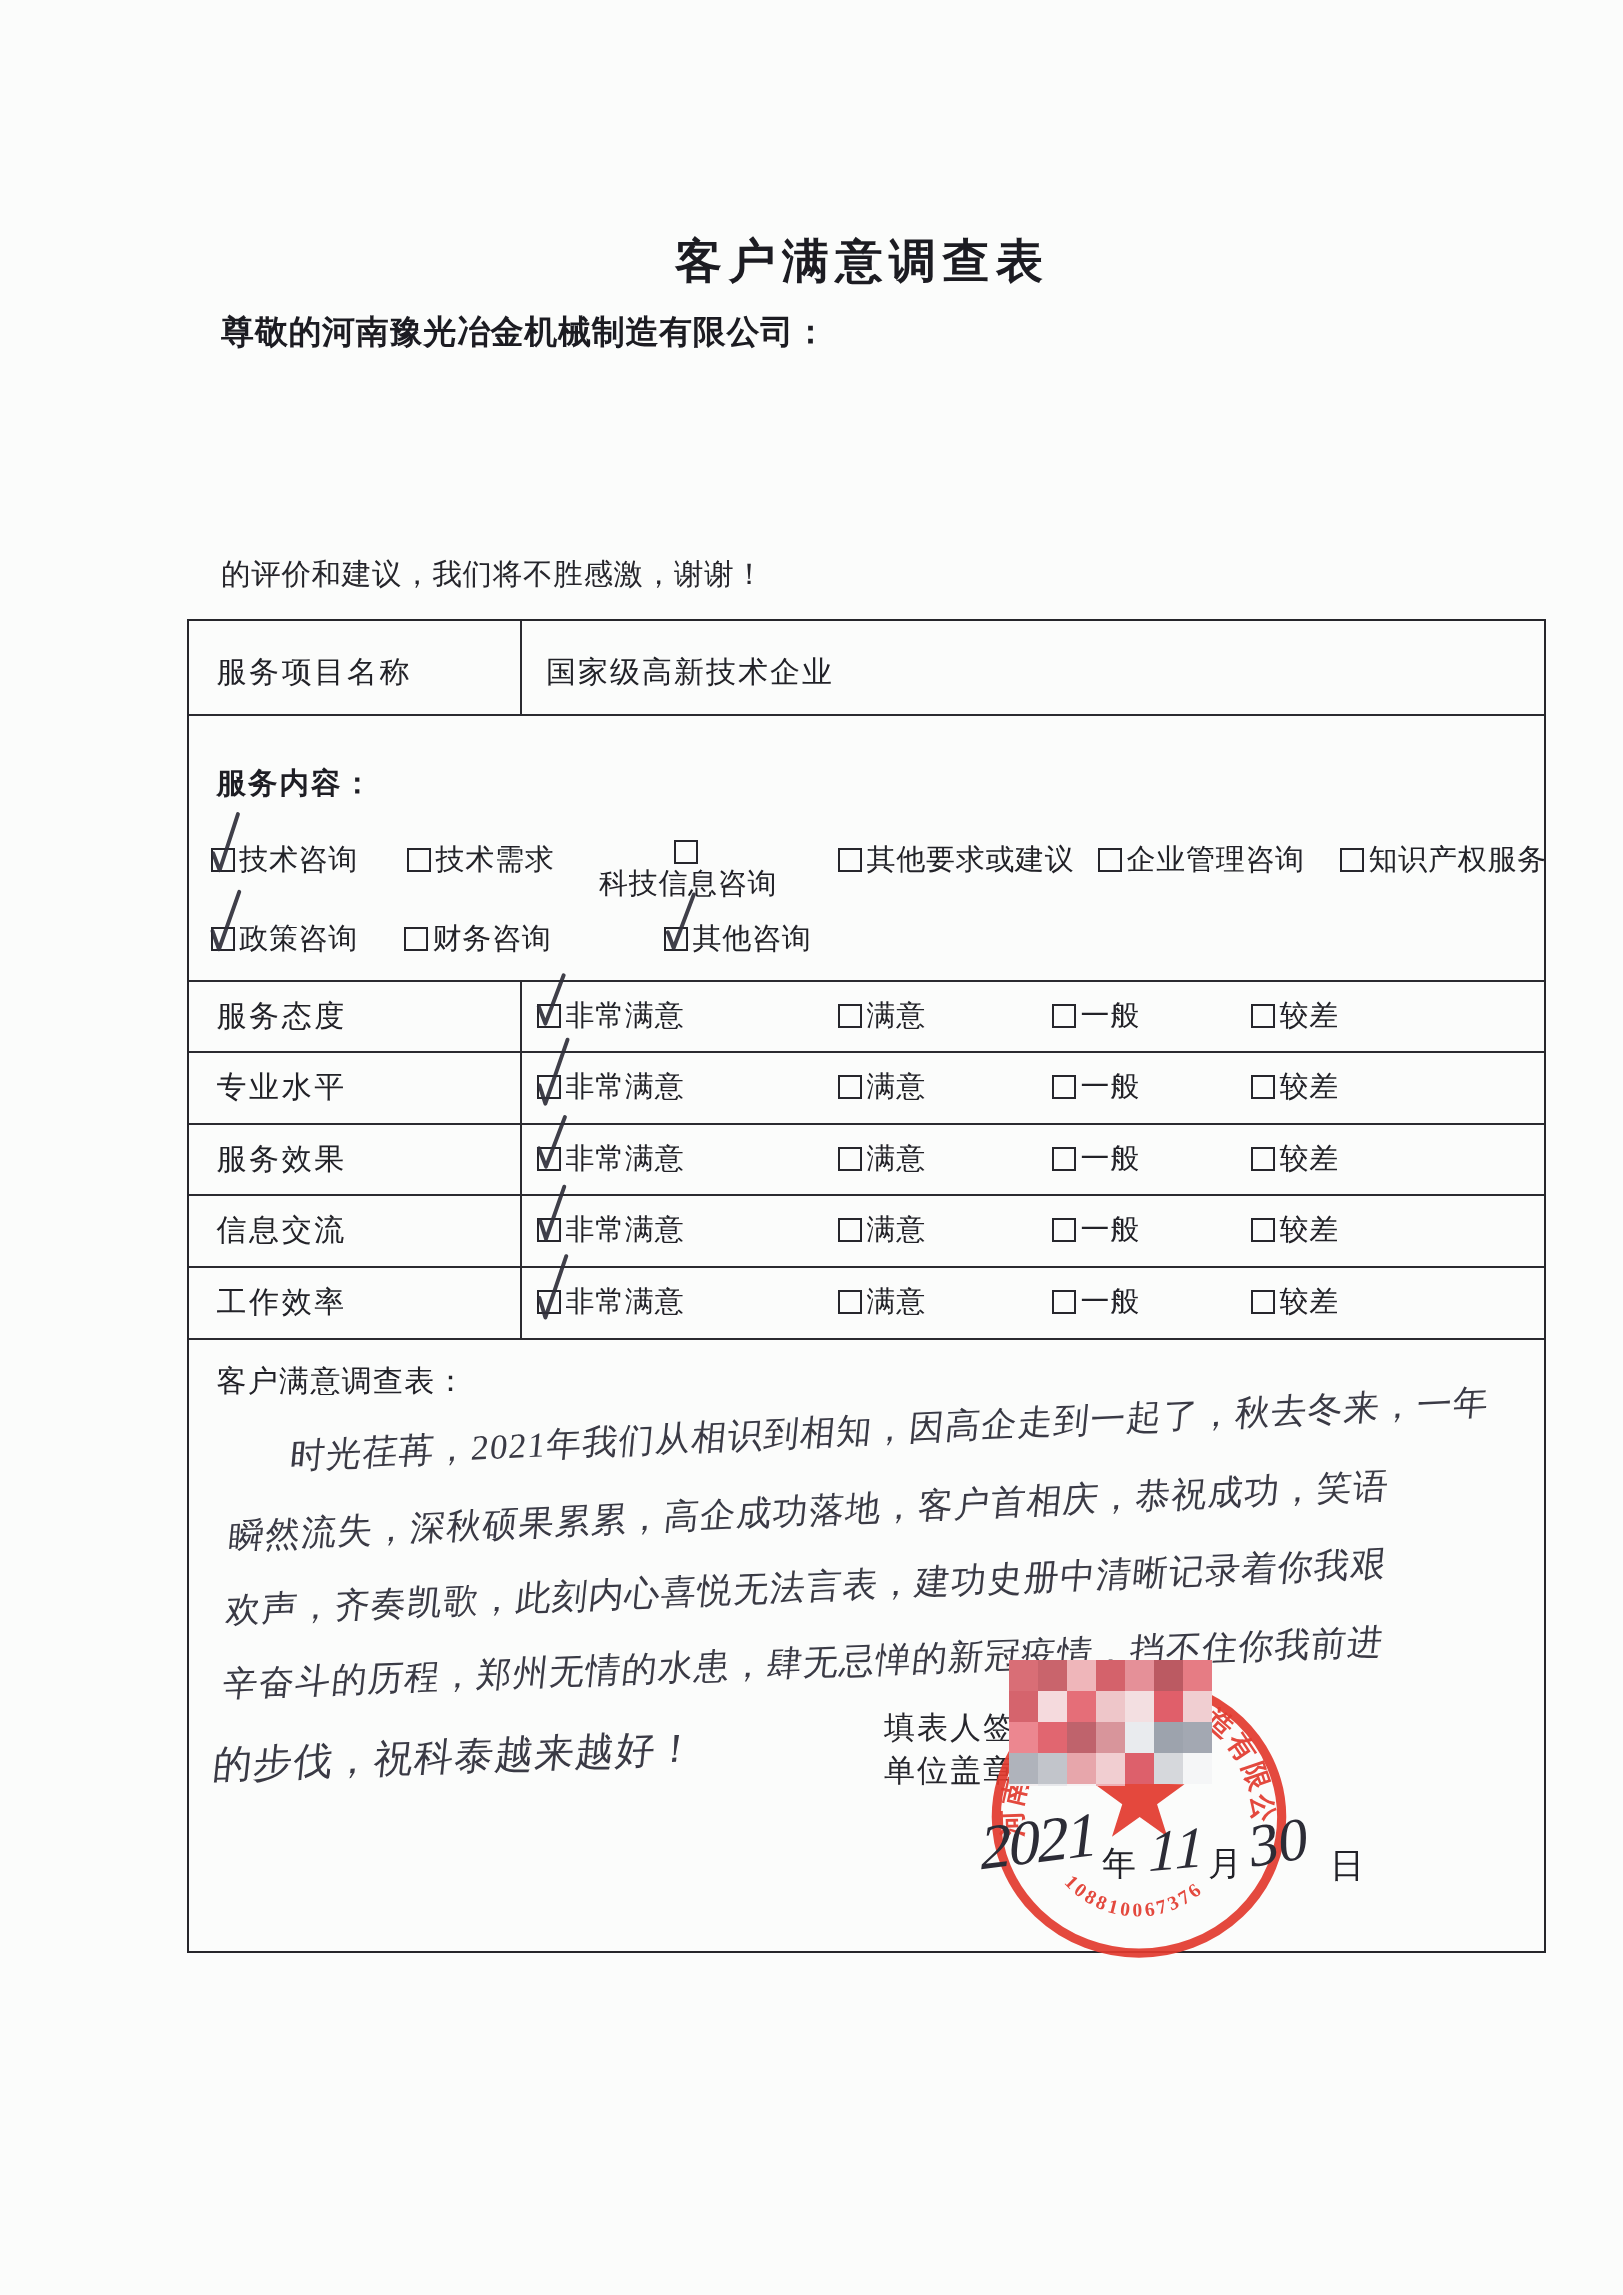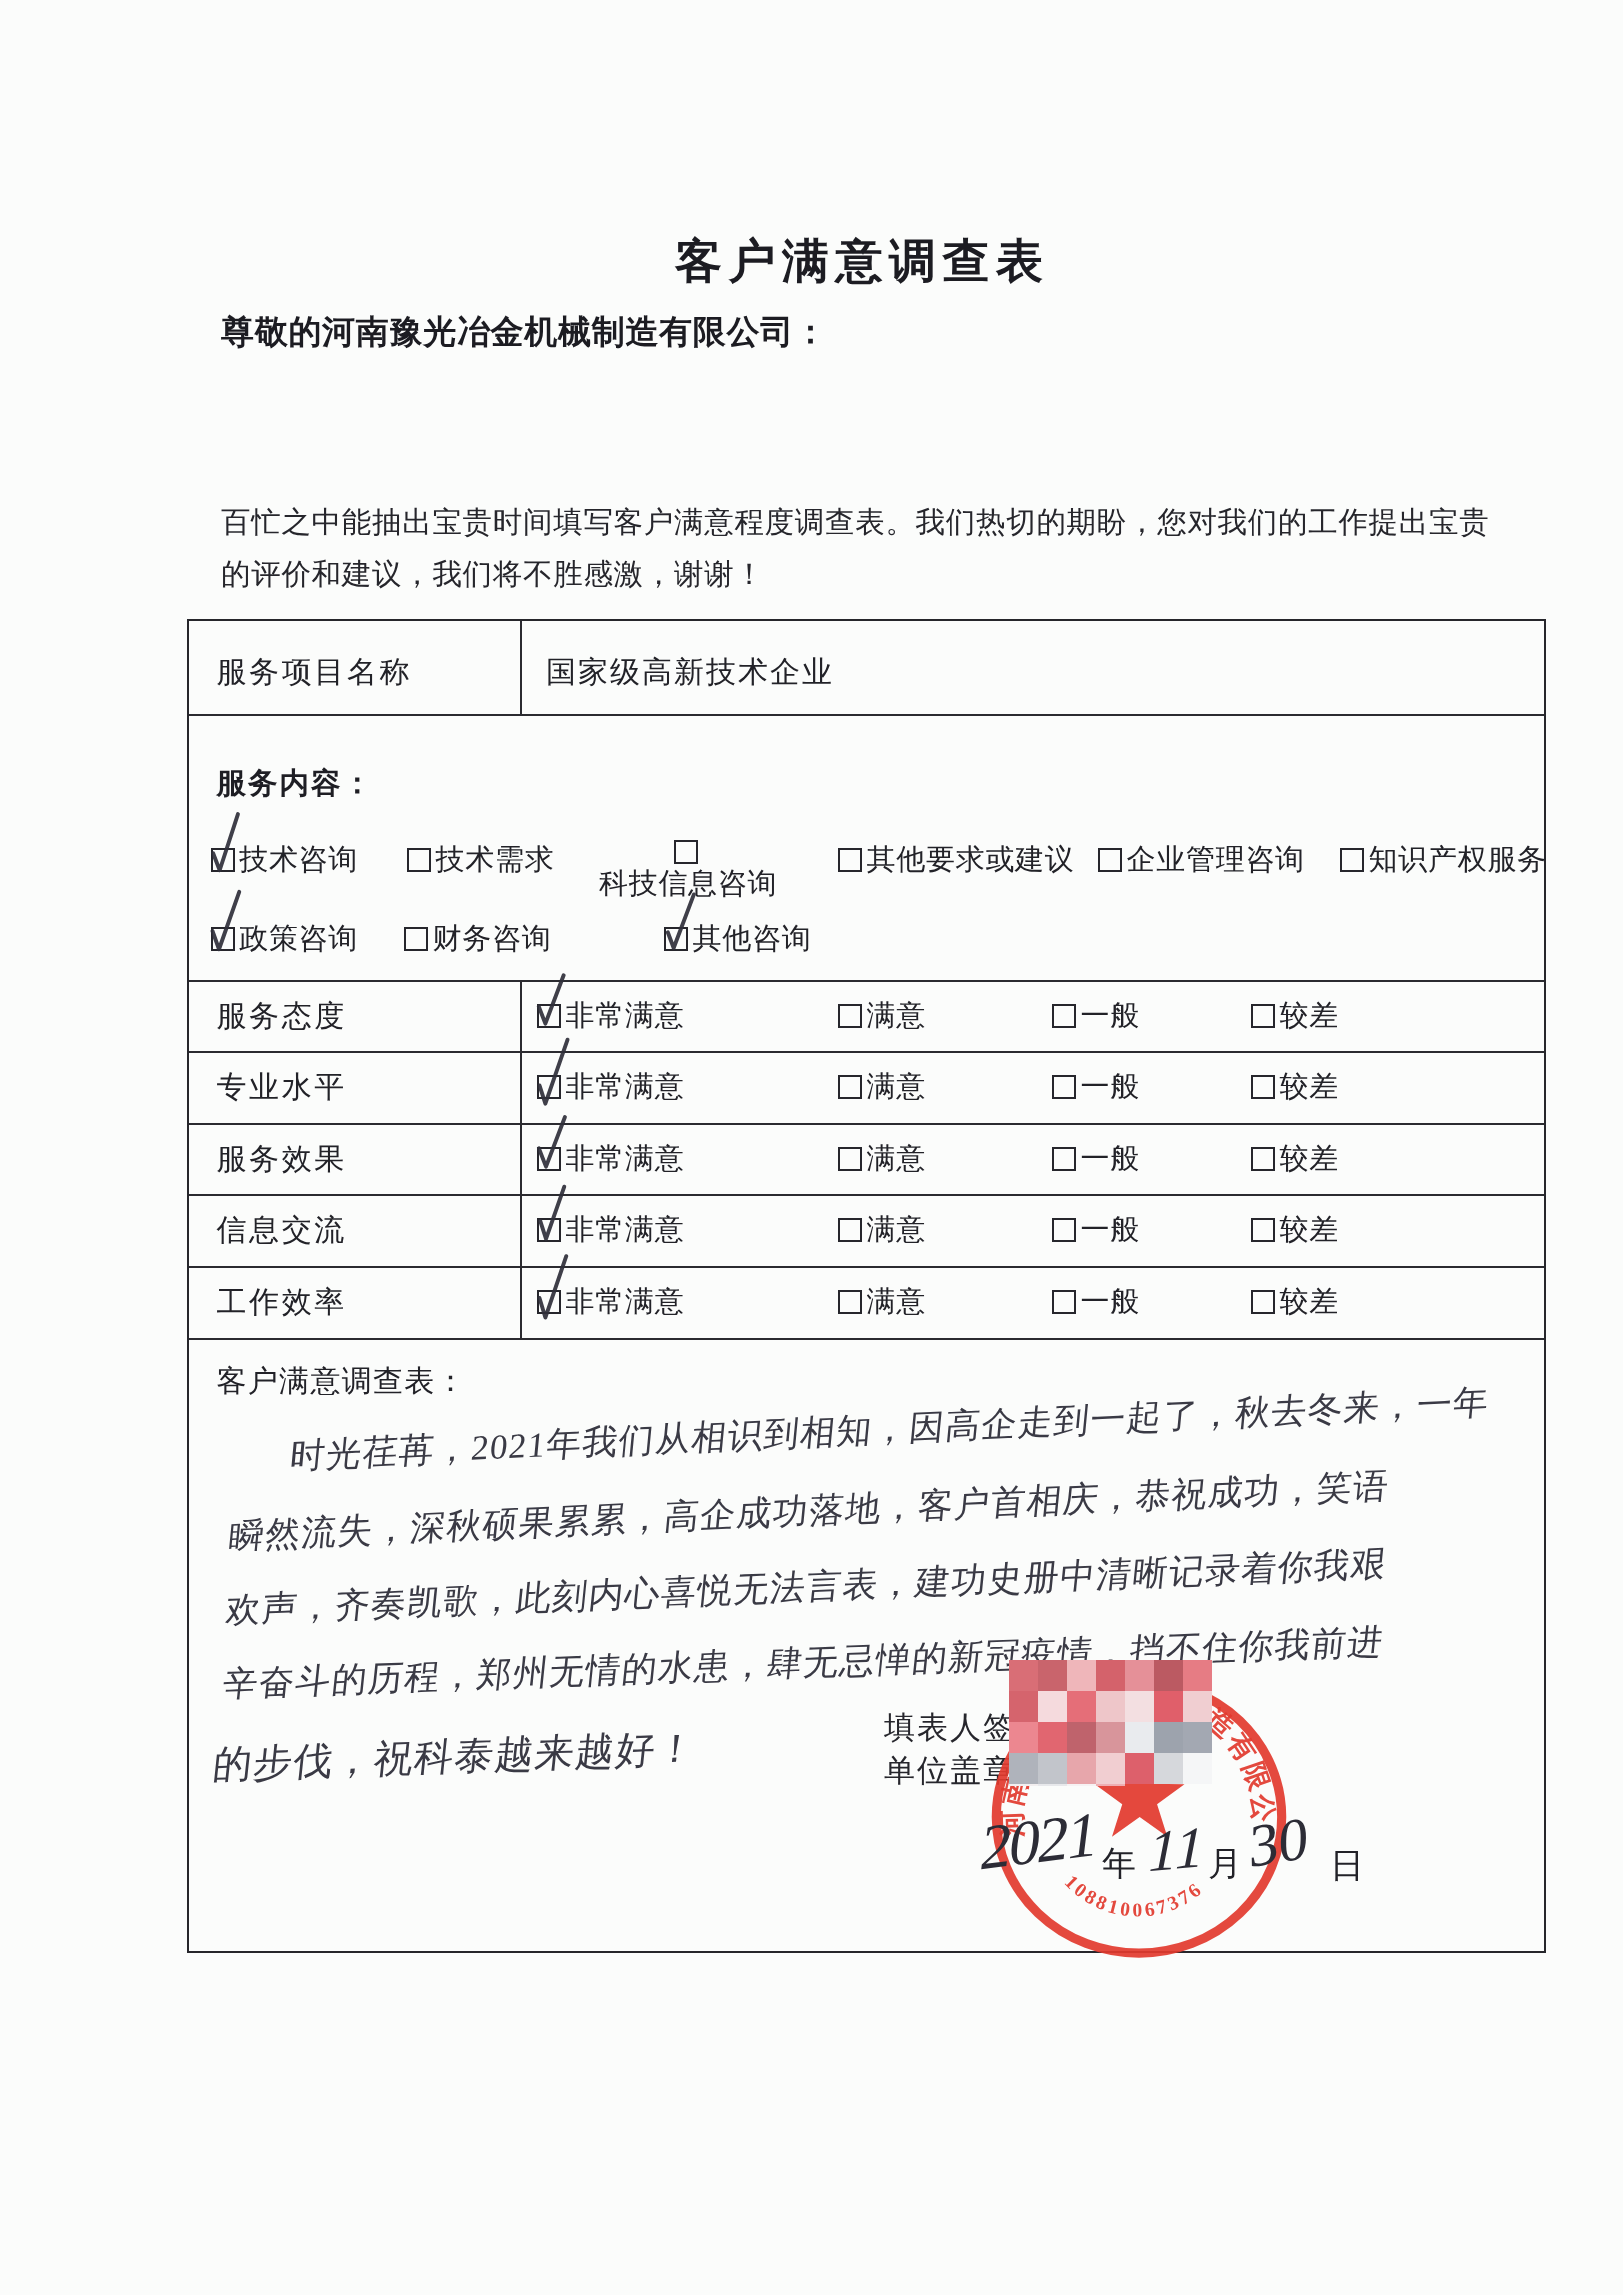--- a/index.html
+++ b/index.html
@@ -65,21 +65,20 @@
 </style>
 </head>
 <body>
 
 <div class="page">
 
   <div class="abs title" style="left:675px; top:230px;">客户满意调查表</div>
 
   <div class="abs salutation" style="left:221px; top:310px;">尊敬的河南豫光冶金机械制造有限公司：</div>
 
-  <div class="abs intro-line" style="left:221px; top:503px;">百忙之中能抽出宝贵时间填写客户满意程度调查表。我们热切的期盼，您对我们的工作提出宝贵</div>
   <div class="abs intro-line" style="left:221px; top:555px;">的评价和建议，我们将不胜感激，谢谢！</div>
 
   <div class="table">
 
     <div class="hline" style="top:93px;"></div>
     <div class="hline" style="top:359px;"></div>
     <div class="hline" style="top:430px;"></div>
     <div class="hline" style="top:502px;"></div>
     <div class="hline" style="top:573px;"></div>
     <div class="hline" style="top:645px;"></div>

